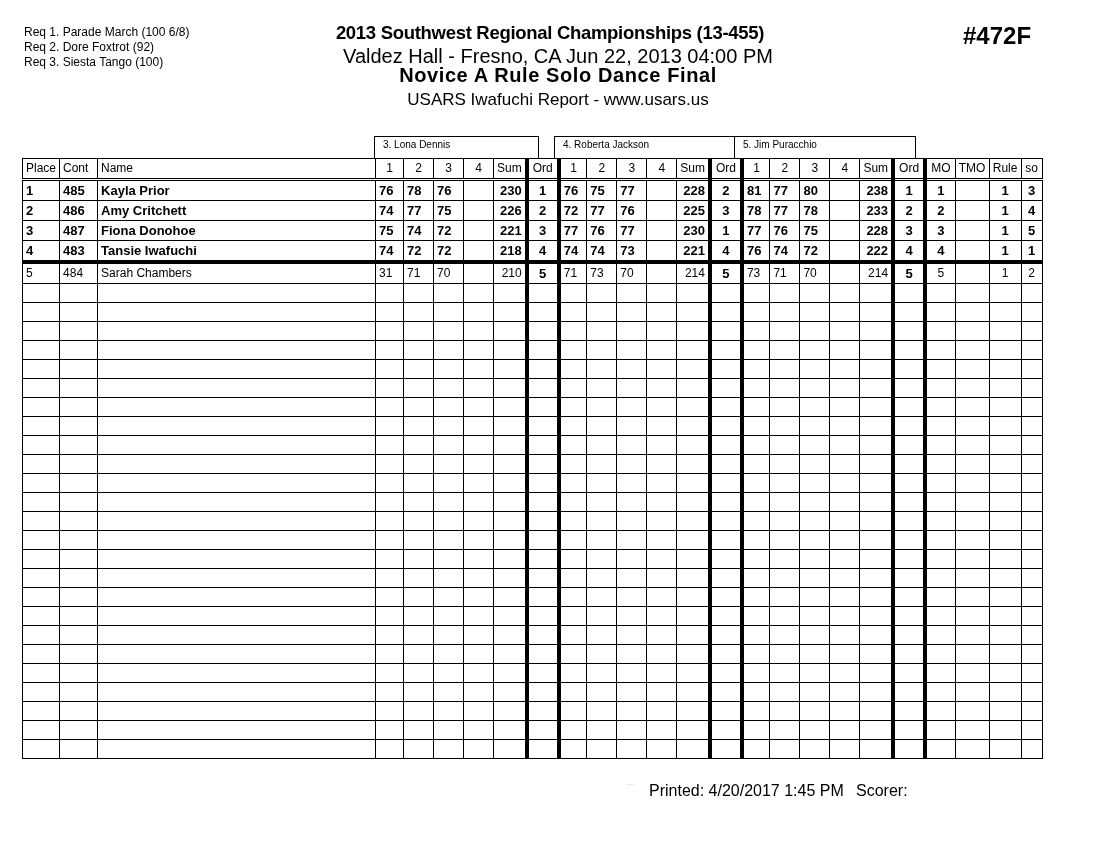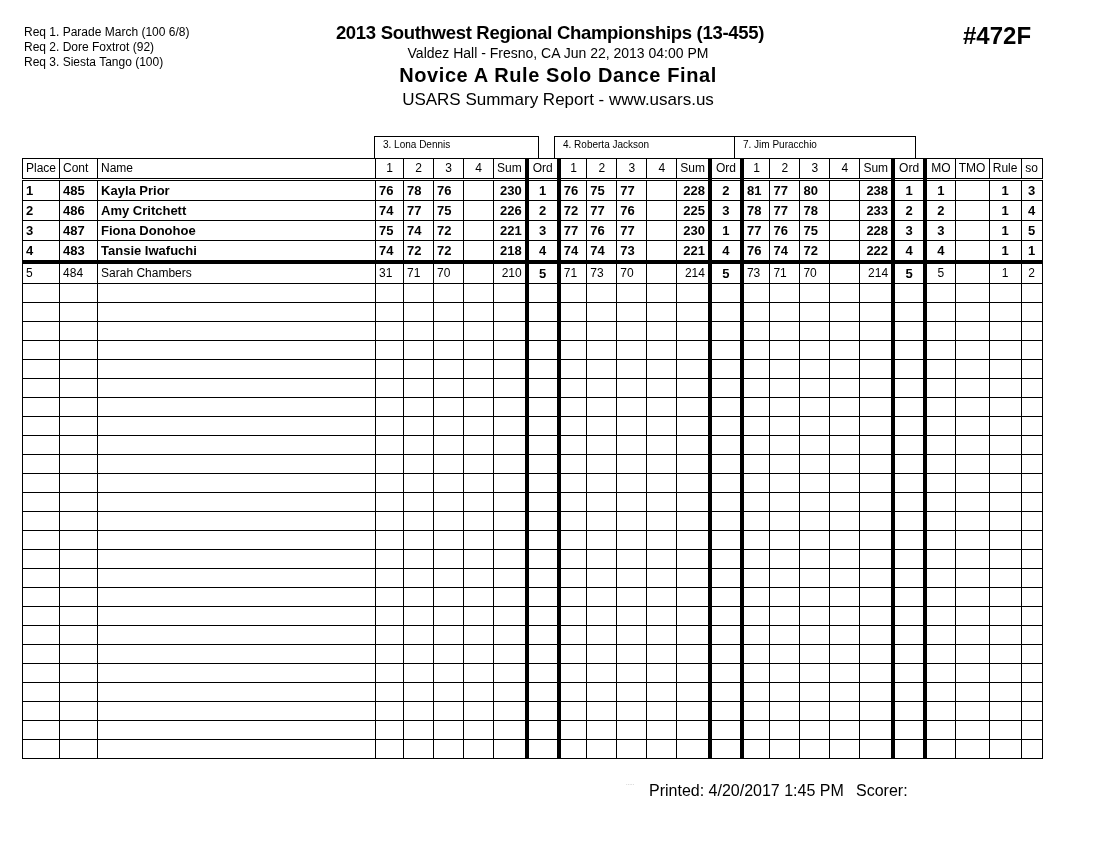--- a/index.html
+++ b/index.html
@@ -1,21 +1,21 @@
 <!DOCTYPE html>
 <html><head>
 <meta charset="utf-8">
 <style>
   html, body { margin:0; padding:0; background:#ffffff; }
   body { width:1100px; height:850px; position:relative; overflow:hidden; font-family:"Liberation Sans", sans-serif; color:#000; }
   .req { position:absolute; left:24px; top:25px; font-size:12px; line-height:15px; }
   .req div { white-space:nowrap; }
   .hdr { position:absolute; left:310px; width:480px; text-align:center; white-space:nowrap; }
   .h1 { top:22px; font-size:18.5px; font-weight:bold; letter-spacing:-0.3px; }
-  .h2 { top:45px; font-size:14px; left:318px; }
+  .h2 { top:45px; font-size:20px; left:318px; }
   .h3 { top:64px; font-size:20px; font-weight:bold; letter-spacing:0.6px; left:318px; }
   .h4 { top:90px; font-size:17px; left:318px; }
   .eventno { position:absolute; left:963px; top:22px; font-size:24px; font-weight:bold; }
 
   .judgebox { position:absolute; top:136px; height:22px; border:1px solid #000; border-bottom:none; box-sizing:border-box; font-size:10px; padding:2px 0 0 8px; white-space:nowrap; }
 
   table.grid { position:absolute; left:22px; top:158px; border-collapse:collapse; table-layout:fixed; font-size:12px; }
   table.grid td { border:1px solid #000; height:19px; padding:0 3px; box-sizing:border-box; white-space:nowrap; overflow:hidden; line-height:19px; }
   table.grid tr.head td { height:20px; }
   table.grid tr.head td.c { text-align:center; }
@@ -35,26 +35,26 @@
 
 <div class="req">
   <div>Req  1.  Parade March (100 6/8)</div>
   <div>Req  2.  Dore Foxtrot (92)</div>
   <div>Req  3.  Siesta Tango (100)</div>
 </div>
 
 <div class="hdr h1">2013 Southwest Regional Championships (13-455)</div>
 <div class="hdr h2">Valdez Hall - Fresno, CA  Jun 22, 2013  04:00 PM</div>
 <div class="hdr h3">Novice A Rule Solo Dance Final</div>
-<div class="hdr h4">USARS Summary Report - www.usars.us</div>
+<div class="hdr h4">USARS Iwafuchi Report - www.usars.us</div>
 <div class="eventno">#472F</div>
 
 <div class="judgebox" style="left:374px;width:165px;">3.  Lona Dennis</div>
 <div class="judgebox" style="left:554px;width:181px;">4.  Roberta Jackson</div>
-<div class="judgebox" style="left:734px;width:182px;">7.  Jim Puracchio</div>
+<div class="judgebox" style="left:734px;width:182px;">5.  Jim Puracchio</div>
 
 <table class="grid" id="grid">
   <colgroup>
     <col style="width:36px">
       <col style="width:38px">
       <col style="width:278px">
     <col style="width:28px">
       <col style="width:30px">
       <col style="width:30px">
       <col style="width:30px">

